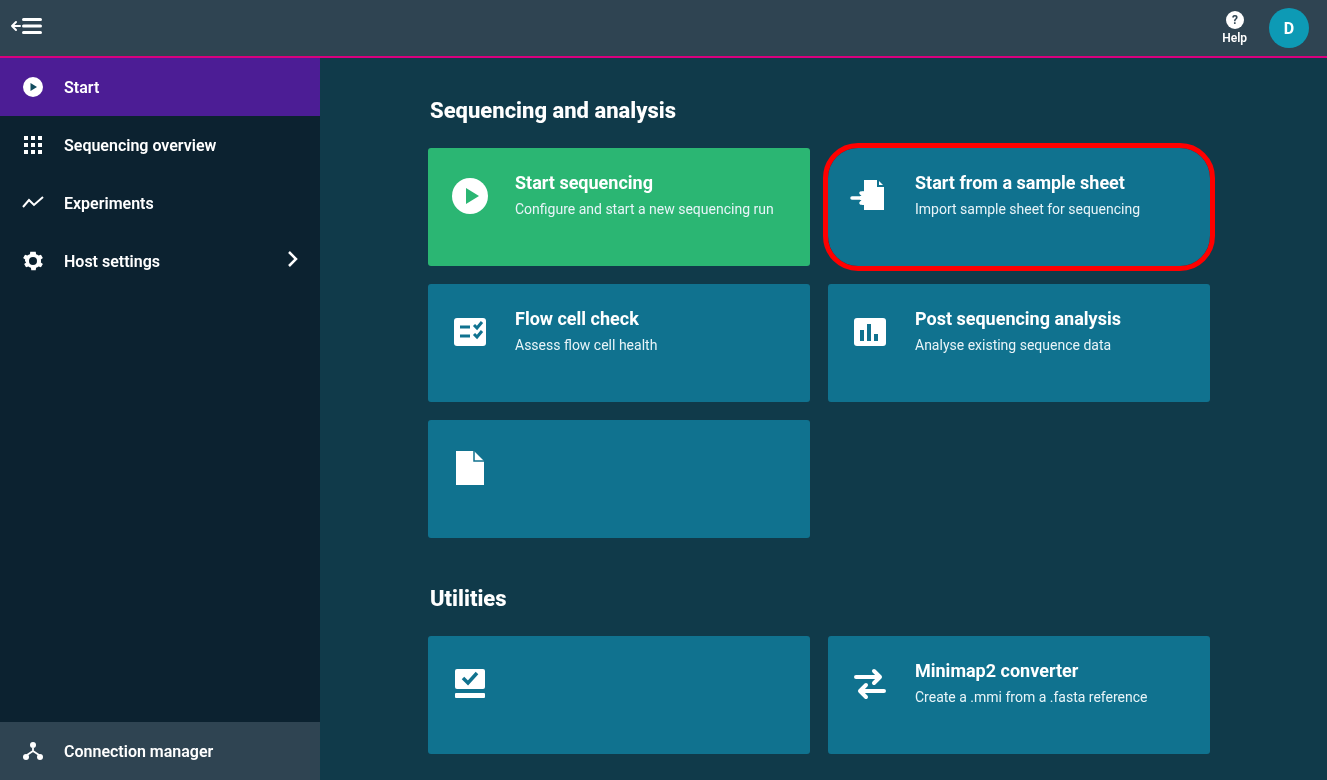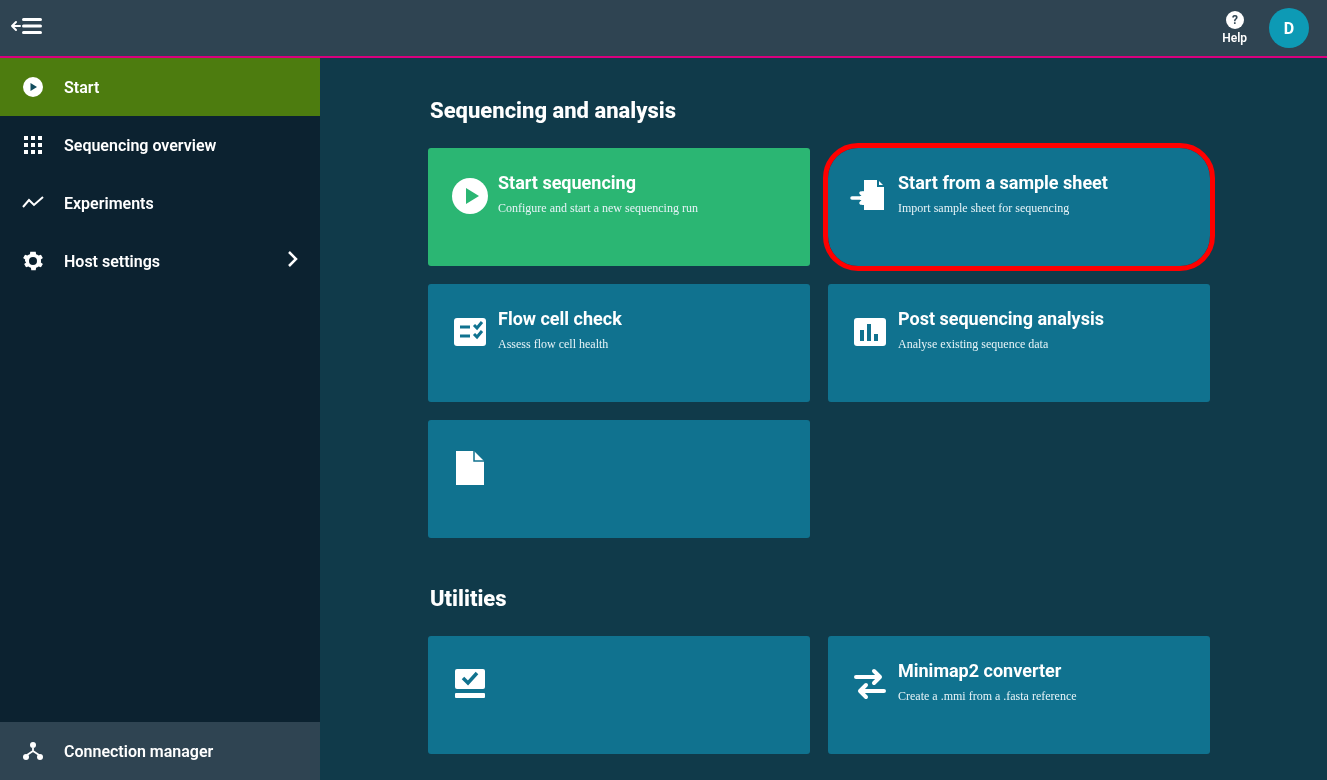--- a/index.html
+++ b/index.html
@@ -14,40 +14,40 @@
   .help-label { font-size: 12px; font-weight:600; }
   .avatar { width: 40px; height: 40px; border-radius: 50%; background: #0d9ab5; display:flex; align-items:center; justify-content:center; font-weight:700; font-size:16px; }
   .divider-line { height: 2px; background: #d9007e; }
 
   
   .layout { flex: 1 1 auto; display: flex; min-height:0; }
 
   
   .sidebar { width: 320px; background: #0c2230; display:flex; flex-direction:column; }
   .sidebar-item { display:flex; align-items:center; gap:20px; padding: 18px 22px; font-size:16px; font-weight:600; cursor:pointer; color:#fff; }
-  .sidebar-item.active { background: #4d7c0f; }
+  .sidebar-item.active { background: #4c1d95; }
   .sidebar-item .icon { width:22px; height:22px; display:flex; align-items:center; justify-content:center; }
   .sidebar-item .chev { margin-left:auto; }
   .sidebar-spacer { flex:1; }
   .sidebar-foot .sidebar-item { background:#2f4452; }
 
   
   .main { flex:1; background:#103a4a; position:relative; overflow:hidden; }
   .main-scroll { position:absolute; inset:0; overflow-y:scroll; padding: 40px 90px 60px 108px; }
   .main-scroll::-webkit-scrollbar { width: 14px; }
   .main-scroll::-webkit-scrollbar-track { background: #2f4452; }
   .main-scroll::-webkit-scrollbar-thumb { background: #5a6d78; border-radius: 0; }
 
   h2.section-title { font-size: 22px; font-weight:800; margin: 0 0 25px 2px; }
 
   .card-grid { display:grid; grid-template-columns: 382px 382px; gap: 18px; margin-bottom: 48px; }
-  .card { background:#10728f; border-radius:3px; padding: 24px 22px; display:flex; gap:8px; align-items:flex-start; cursor:pointer; min-height:118px; }
+  .card { background:#10728f; border-radius:3px; padding: 24px 22px; display:flex; gap:25px; align-items:flex-start; cursor:pointer; min-height:118px; }
   .card .card-icon { width:40px; height:40px; flex:0 0 40px; margin-top:4px; display:flex; align-items:center; justify-content:center; }
   .card-title { font-size: 18px; font-weight:700; margin-bottom:8px; }
-  .card-sub { font-size:12px; color:#e8f4f8;font-family:Liberation Serif, serif; }
+  .card-sub { font-size:14px; color:#e8f4f8; }
   .card.green { background:#2bb673; }
   .card.highlighted { outline: 5px solid #ff0000; outline-offset: 0; border-radius: 30px; }
 </style>
 </head>
 <body>
 
 <div class="topbar">
   <div class="topbar-left">
     <span class="icon">
       <svg width="34" height="22" viewBox="0 0 34 22" fill="none">

